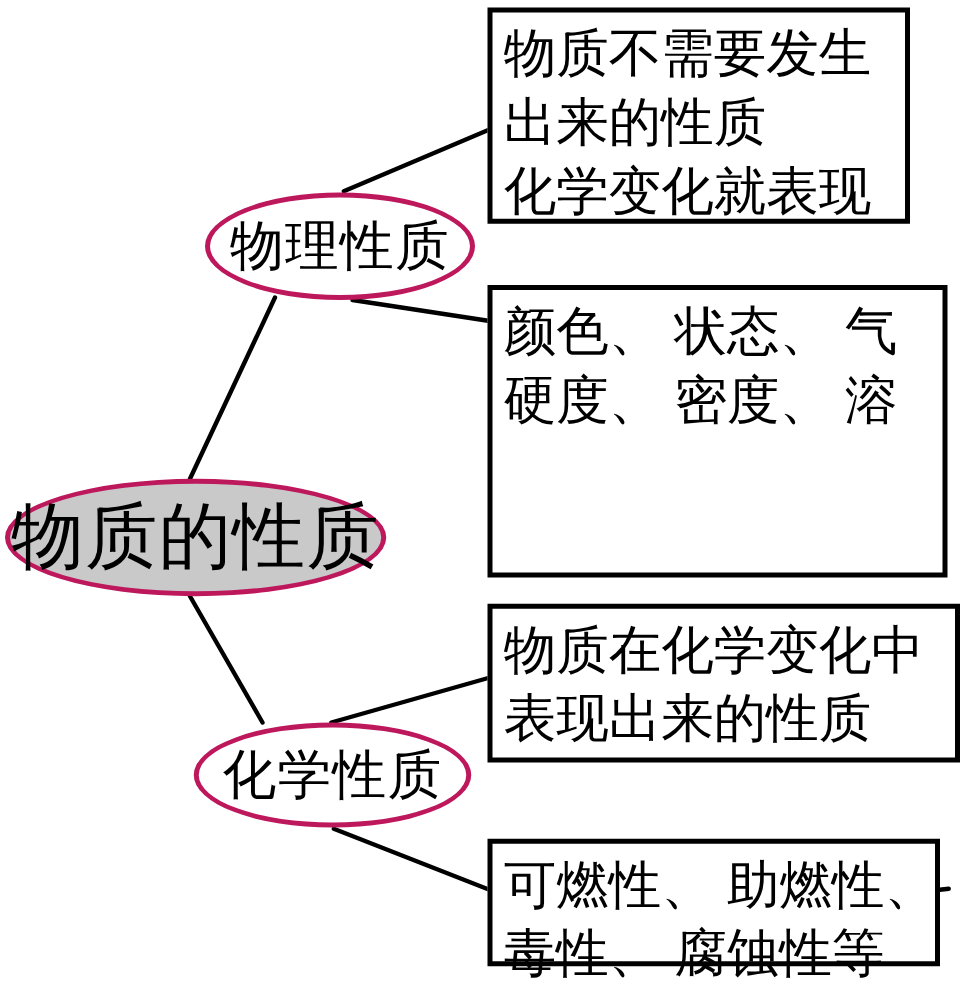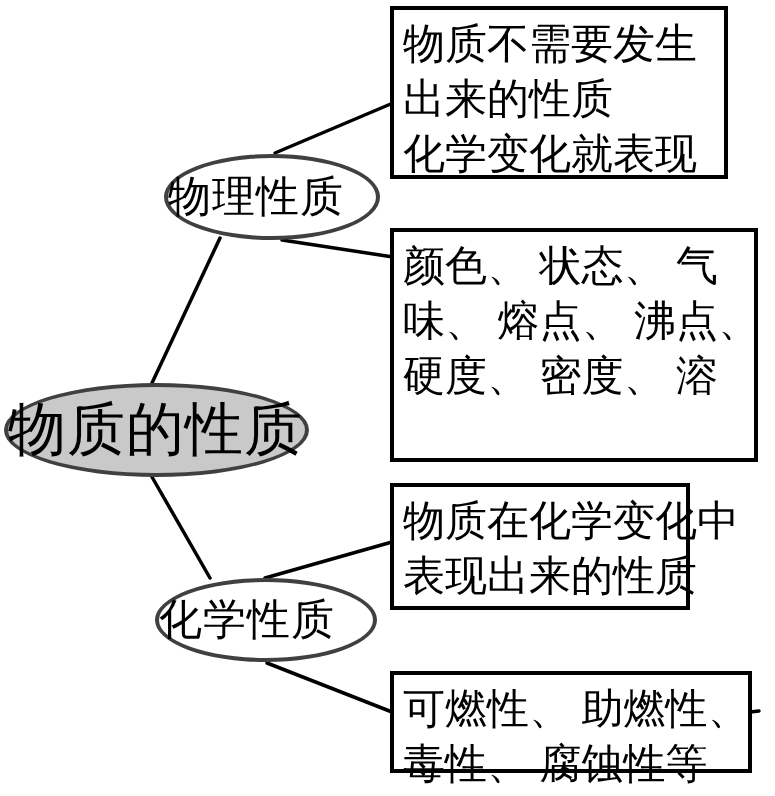--- a/index.html
+++ b/index.html
@@ -9,26 +9,26 @@
     height: 796px;
     background: #ffffff;
     font-family: "Liberation Serif", "DejaVu Serif", serif;
     color: #000;
     overflow: hidden;
   }
   #wires { position: absolute; left: 0; top: 0; width: 775px; height: 796px; }
   .node {
     position: absolute;
     box-sizing: border-box;
-    border: 4px solid #404040;
+    border: 4px solid #be185d;
     border-radius: 50%;
     background: #ffffff;
     display: flex;
     align-items: center;
-    justify-content: flex-start;
+    justify-content: center;
   }
   .node span { font-size: 43px; white-space: nowrap; letter-spacing: 1px; }
   .node.root { background: #c9c9c9; }
   .node.root span { font-size: 58px; }
   .box {
     position: absolute;
     box-sizing: border-box;
     border: 4px solid #000;
     background: #ffffff;
     padding: 7px 0 0 9px;
@@ -36,21 +36,21 @@
   .box .tline {
     font-size: 42px;
     line-height: 55px;
     white-space: nowrap;
   }
   #node-physical   { left: 164px; top: 154px; width: 216px; height: 86px; }
   #node-root       { left: 4px;   top: 383px; width: 305px; height: 94px; }
   #node-chemical   { left: 155px; top: 578px; width: 222px; height: 84px; }
   #box-phys-def    { left: 390px; top: 6px;   width: 338px; height: 173px; }
   #box-phys-ex     { left: 390px; top: 228px; width: 368px; height: 234px; }
-  #box-chem-def    { left: 390px; top: 483px; width: 300px; height: 127px; }
+  #box-chem-def    { left: 390px; top: 483px; width: 378px; height: 127px; }
   #box-chem-ex     { left: 390px; top: 671px; width: 362px; height: 102px; }
 </style>
 </head>
 <body>
 
 <div id="canvas">
 
   <svg id="wires" viewBox="0 0 775 796" xmlns="http://www.w3.org/2000/svg">
     <line x1="220" y1="238" x2="152" y2="383" stroke="#000" stroke-width="3.5" stroke-linecap="round"></line>
     <line x1="152" y1="477" x2="210" y2="578" stroke="#000" stroke-width="3.5" stroke-linecap="round"></line>
@@ -74,21 +74,20 @@
   </div>
 
   <div class="box" id="box-phys-def">
     <div class="tline">物质不需要发生</div>
     <div class="tline">出来的性质</div>
     <div class="tline">化学变化就表现</div>
   </div>
 
   <div class="box" id="box-phys-ex">
     <div class="tline">颜色、 状态、 气</div>
-    <div class="tline">味、 熔点、 沸点、</div>
     <div class="tline">硬度、 密度、 溶</div>
   </div>
 
   <div class="box" id="box-chem-def">
     <div class="tline">物质在化学变化中</div>
     <div class="tline">表现出来的性质</div>
   </div>
 
   <div class="box" id="box-chem-ex">
     <div class="tline">可燃性、 助燃性、</div>

